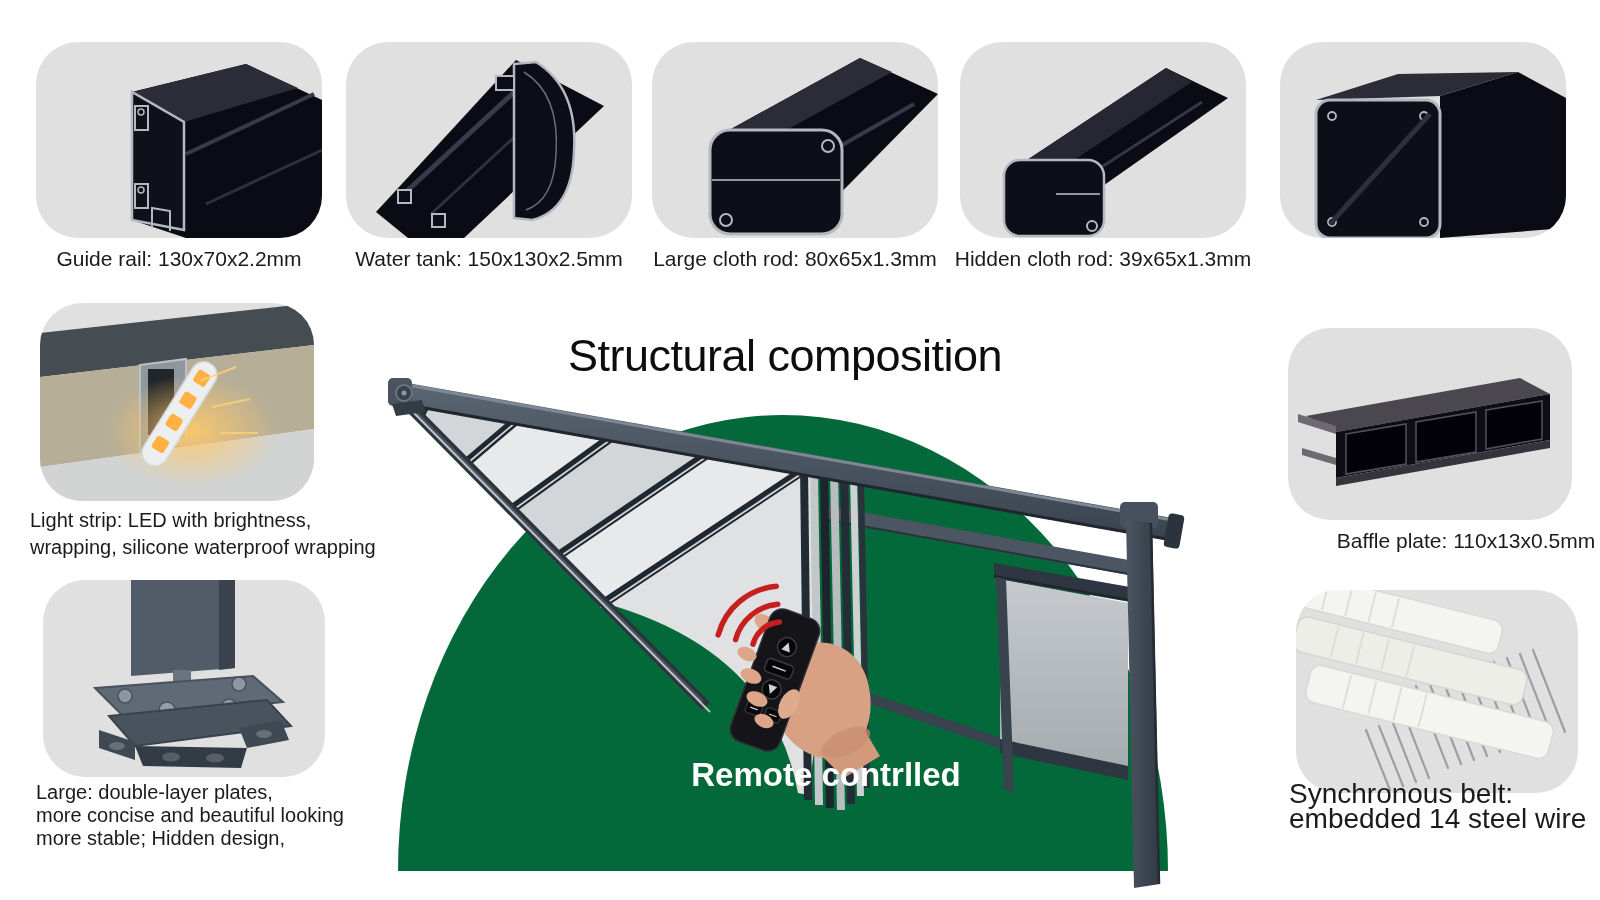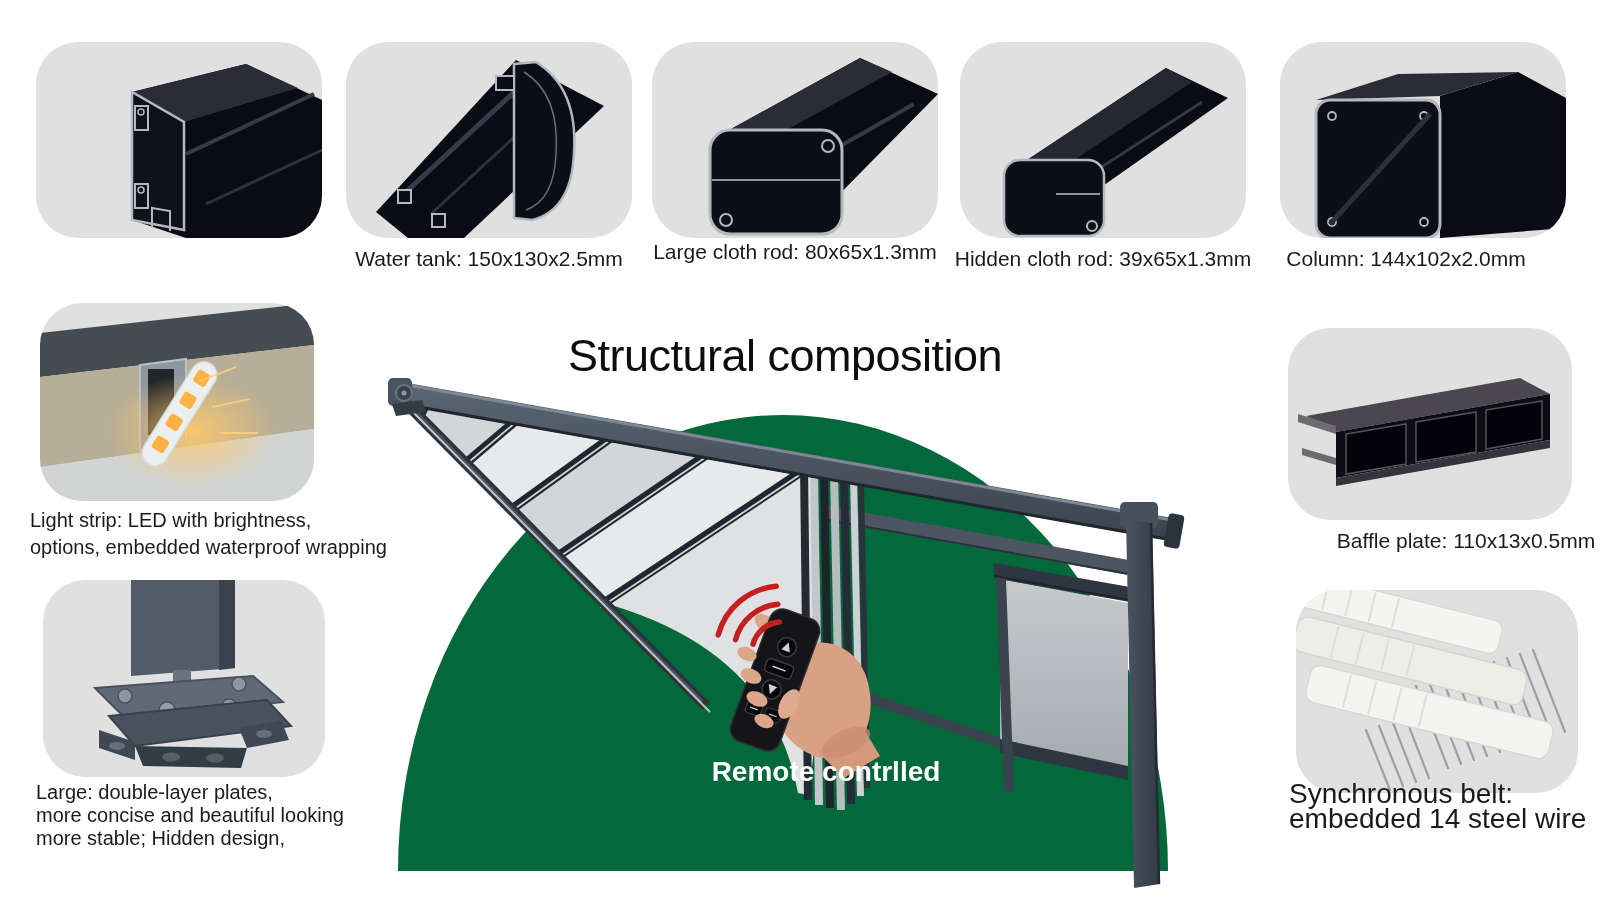--- a/index.html
+++ b/index.html
@@ -13,21 +13,21 @@
   }
   .card svg{position:absolute;left:0;top:0;width:100%;height:100%;}
   .cap{position:absolute;font-size:21px;line-height:26px;color:var(--text,#1b1b1b);}
   .cap.center{text-align:center;}
   .title{
     position:absolute;left:385px;top:330px;width:800px;text-align:center;
     font-size:45px;font-weight:400;letter-spacing:-0.5px;color:#0d0d0d;
   }
   .remote-caption{
     position:absolute;left:626px;top:756px;width:400px;text-align:center;
-    font-size:28px;font-weight:700;color:#ffffff;
+    font-size:33px;font-weight:700;color:#ffffff;
   }
   .multi{font-size:20px;line-height:23px;}
   .ls-cap{line-height:27px;}
 </style>
 </head>
 <body>
 
 <div class="stage">
 
   <svg class="scene" viewBox="0 0 1600 900">
@@ -209,24 +209,24 @@
       <polygon points="36,58 118,32 238,30 160,54" fill="#2c2c39"></polygon>
       <rect x="36" y="58" width="124" height="138" rx="14" fill="#0e0e18" stroke="#b3b9c0" stroke-width="3"></rect>
       <circle cx="52" cy="74" r="4" fill="none" stroke="#b3b9c0" stroke-width="1.8"></circle>
       <circle cx="144" cy="74" r="4" fill="none" stroke="#b3b9c0" stroke-width="1.8"></circle>
       <circle cx="52" cy="180" r="4" fill="none" stroke="#b3b9c0" stroke-width="1.8"></circle>
       <circle cx="144" cy="180" r="4" fill="none" stroke="#b3b9c0" stroke-width="1.8"></circle>
       <line x1="50" y1="182" x2="150" y2="72" stroke="#2e2e3e" stroke-width="5"></line>
     </svg>
   </div>
 
+  <div class="cap center" style="left:14px;top:246px;width:330px">Guide rail: 130x70x2.2mm</div>
   <div class="cap center" style="left:324px;top:246px;width:330px">Water tank: 150x130x2.5mm</div>
-  <div class="cap center" style="left:630px;top:239px;width:330px">Large cloth rod: 80x65x1.3mm</div>
+  <div class="cap center" style="left:630px;top:246px;width:330px">Large cloth rod: 80x65x1.3mm</div>
   <div class="cap center" style="left:938px;top:246px;width:330px">Hidden cloth rod: 39x65x1.3mm</div>
-  <div class="cap center" style="left:1256px;top:246px;width:300px">Column: 144x102x2.0mm</div>
 
   <div class="card" style="left:40px;top:303px;width:274px;height:198px">
     <svg viewBox="0 0 274 198">
       <defs>
         <radialGradient id="glow" cx="0.5" cy="0.5" r="0.5">
           <stop offset="0" stop-color="#ffc96b" stop-opacity="0.9"></stop>
           <stop offset="1" stop-color="#ffc96b" stop-opacity="0"></stop>
         </radialGradient>
       </defs>
       <polygon points="0,30 274,0 274,42 0,74" fill="#454d53"></polygon>
@@ -244,21 +244,21 @@
       </g>
       <g stroke="#ffd27a" stroke-width="2" opacity="0.8">
         <line x1="160" y1="78" x2="196" y2="64"></line>
         <line x1="172" y1="104" x2="210" y2="96"></line>
         <line x1="180" y1="130" x2="218" y2="130"></line>
       </g>
     </svg>
   </div>
   <div class="cap multi ls-cap" style="left:30px;top:507px;width:360px">
     <div>Light strip: LED with brightness,</div>
-    <div>options, embedded waterproof wrapping</div>
+    <div>wrapping, silicone waterproof wrapping</div>
   </div>
 
   <div class="card" style="left:43px;top:580px;width:282px;height:197px">
     <svg viewBox="0 0 282 197">
       <polygon points="88,0 192,0 192,88 88,96" fill="#515c68"></polygon>
       <polygon points="176,0 192,0 192,88 176,90" fill="#3a434d"></polygon>
       <rect x="130" y="90" width="18" height="24" fill="#6a7480"></rect>
       <polygon points="52,108 210,96 240,122 82,138" fill="#5f6a76" stroke="#49525c" stroke-width="2"></polygon>
       <circle cx="82" cy="116" r="7" fill="#8d97a1" stroke="#49525c" stroke-width="1.5"></circle>
       <circle cx="196" cy="104" r="7" fill="#8d97a1" stroke="#49525c" stroke-width="1.5"></circle>

